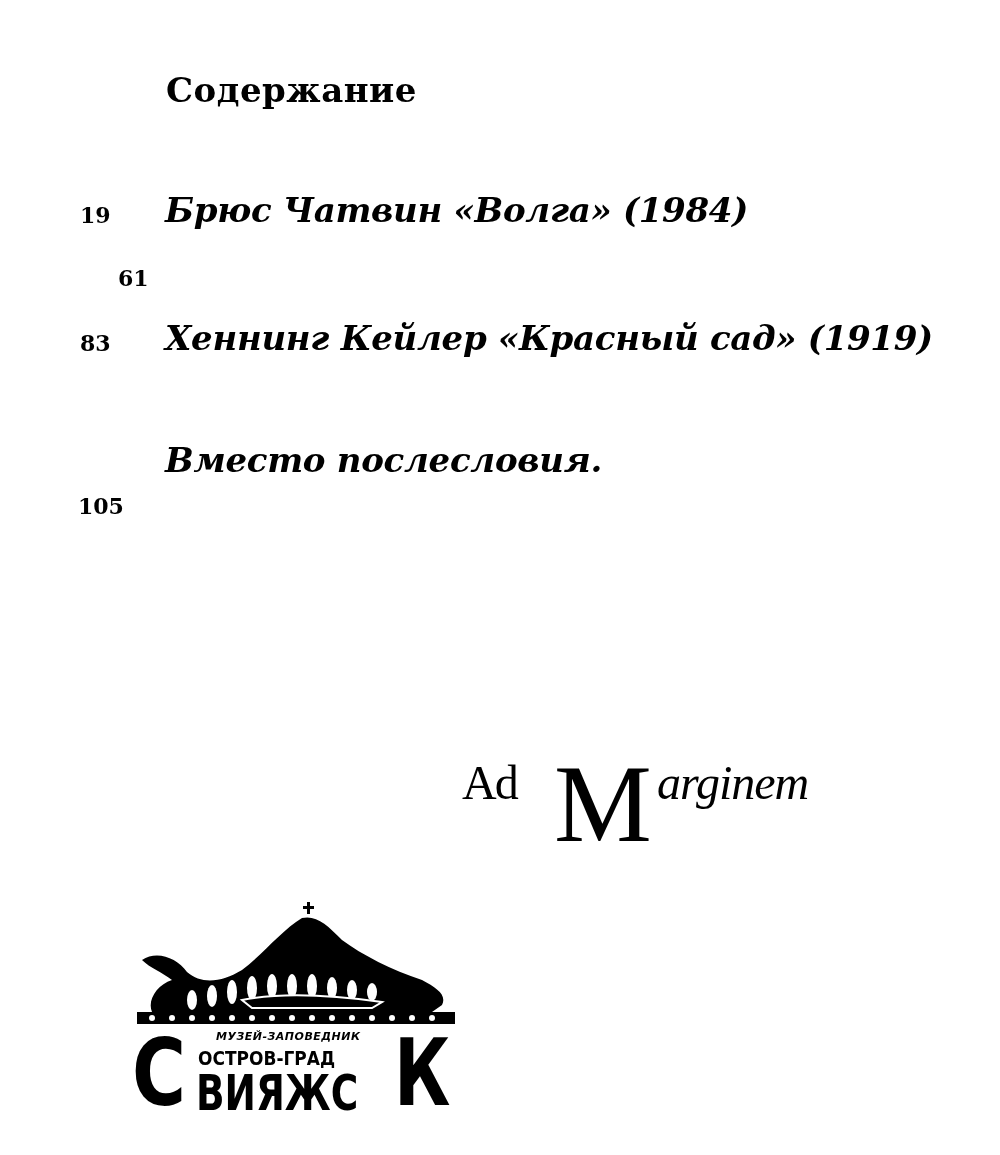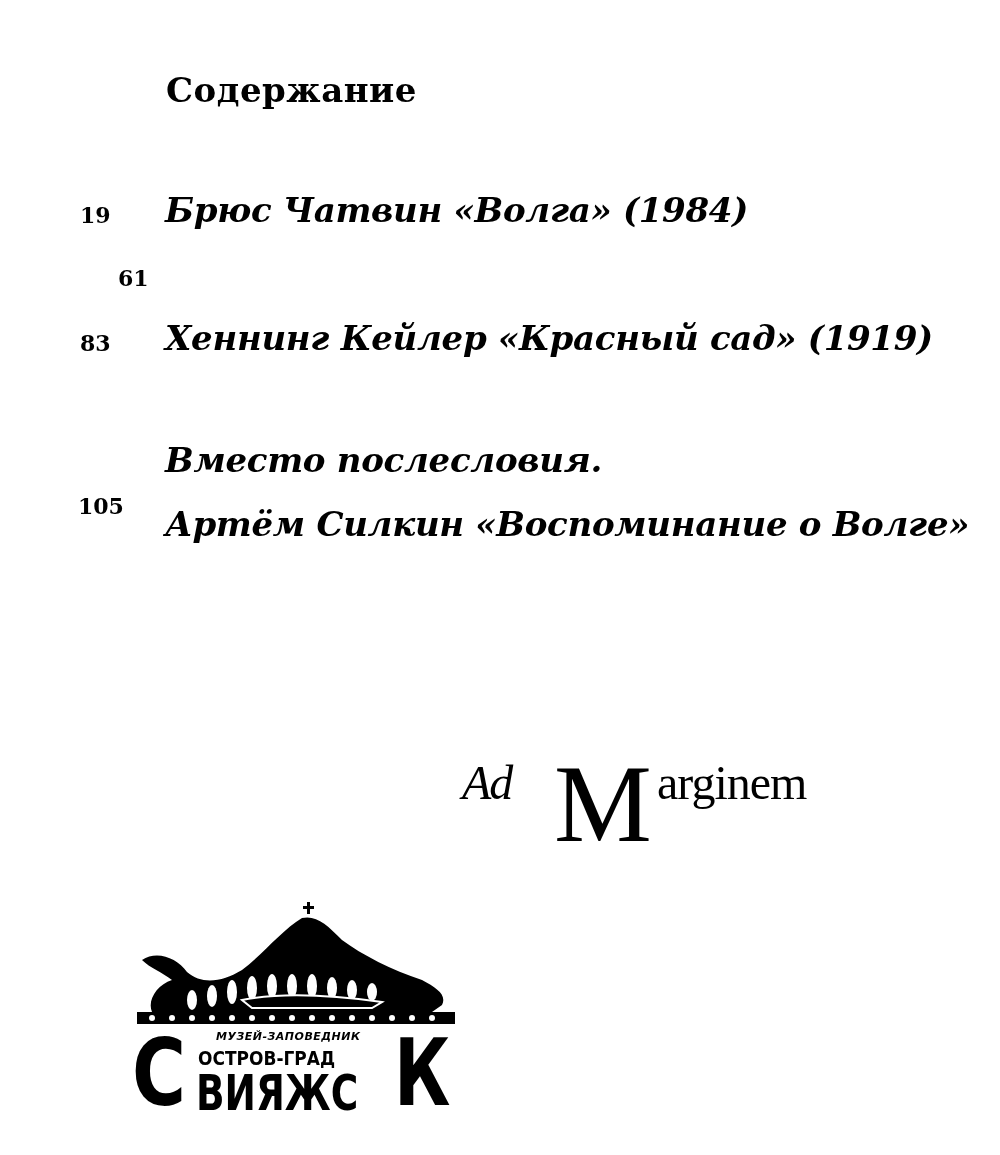--- a/index.html
+++ b/index.html
@@ -3,23 +3,23 @@
   <meta charset="utf-8">
   <style>
     html, body { margin: 0; padding: 0; background: #ffffff; }
     body { width: 1000px; height: 1155px; position: relative; overflow: hidden; color: #000; }
     .title { position: absolute; left: 166px; top: 70px; font-family: "DejaVu Serif", serif; font-weight: bold; font-size: 34px; letter-spacing: 0.5px; }
     .toc-row { position: absolute; left: 0; width: 912px; height: 60px; }
     .num { position: absolute; left: 80px; font-family: "DejaVu Serif", serif; font-weight: bold; font-size: 22px; }
     .entry { position: absolute; left: 165px; font-family: "DejaVu Serif", serif; font-weight: bold; font-style: italic; font-size: 34px; white-space: nowrap; letter-spacing: -0.3px; }
     .num-wide { left: 78px; }
     .logo-am { position: absolute; left: 462px; top: 755px; font-family: "Liberation Serif", serif; white-space: nowrap; height: 110px; }
-    .am-ad { position: absolute; left: 0; top: 0; font-style: italic; font-size: 48px; letter-spacing: -2px; }
+    .am-ad { position: absolute; left: 0; top: 0; font-size: 48px; letter-spacing: -2px; }
     .am-m { position: absolute; left: 92px; top: -6px; font-size: 110px; line-height: 1; }
-    .am-rest { position: absolute; left: 195px; top: 0; font-size: 48px; letter-spacing: -1px; }
+    .am-rest { position: absolute; left: 195px; top: 0; font-style: italic; font-size: 48px; letter-spacing: -1px; }
     .logo-sv { position: absolute; left: 132px; top: 900px; width: 330px; height: 230px; }
   </style>
 </head>
 <body>
 
 <div class="title">Содержание</div>
 
 <div class="toc-row" style="top:190px;">
   <span class="num" style="top:12px;">19</span>
   <span class="entry" style="top:0;">Брюс Чатвин «Волга» (1984)</span>
@@ -27,21 +27,20 @@
 <div class="toc-row" style="top:253px;margin-left:38px;">
   <span class="num" style="top:12px;">61</span>
 </div>
 <div class="toc-row" style="top:318px;">
   <span class="num" style="top:12px;">83</span>
   <span class="entry" style="top:0;">Хеннинг Кейлер «Красный сад» (1919)</span>
 </div>
 <div class="toc-row" style="top:440px; height:120px;">
   <span class="num num-wide" style="top:12px;margin-top:41px;">105</span>
   <span class="entry" style="top:0;">Вместо послесловия.</span>
-  <span class="entry" style="top:64px;">Артём Силкин «Воспоминание о Волге»</span>
 </div>
 
 <div class="logo-am">
   <span class="am-ad">Ad</span>
   <span class="am-m">M</span>
   <span class="am-rest">arginem</span>
 </div>
 
 <div class="logo-sv">
   <svg width="330" height="230" viewBox="0 0 330 230">

